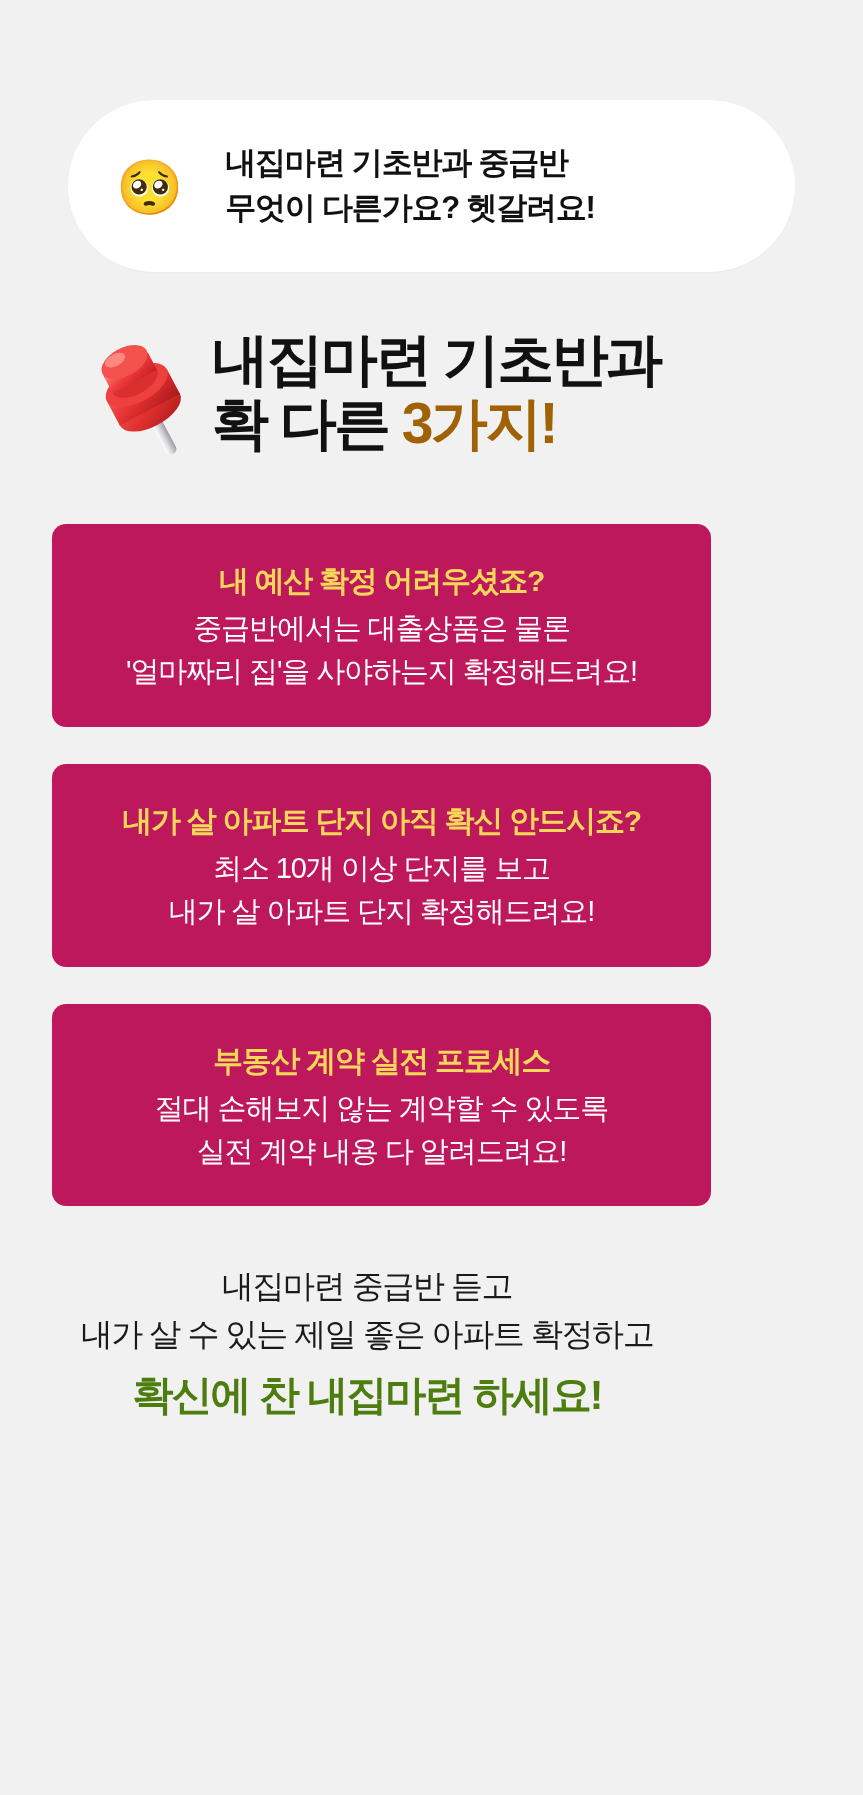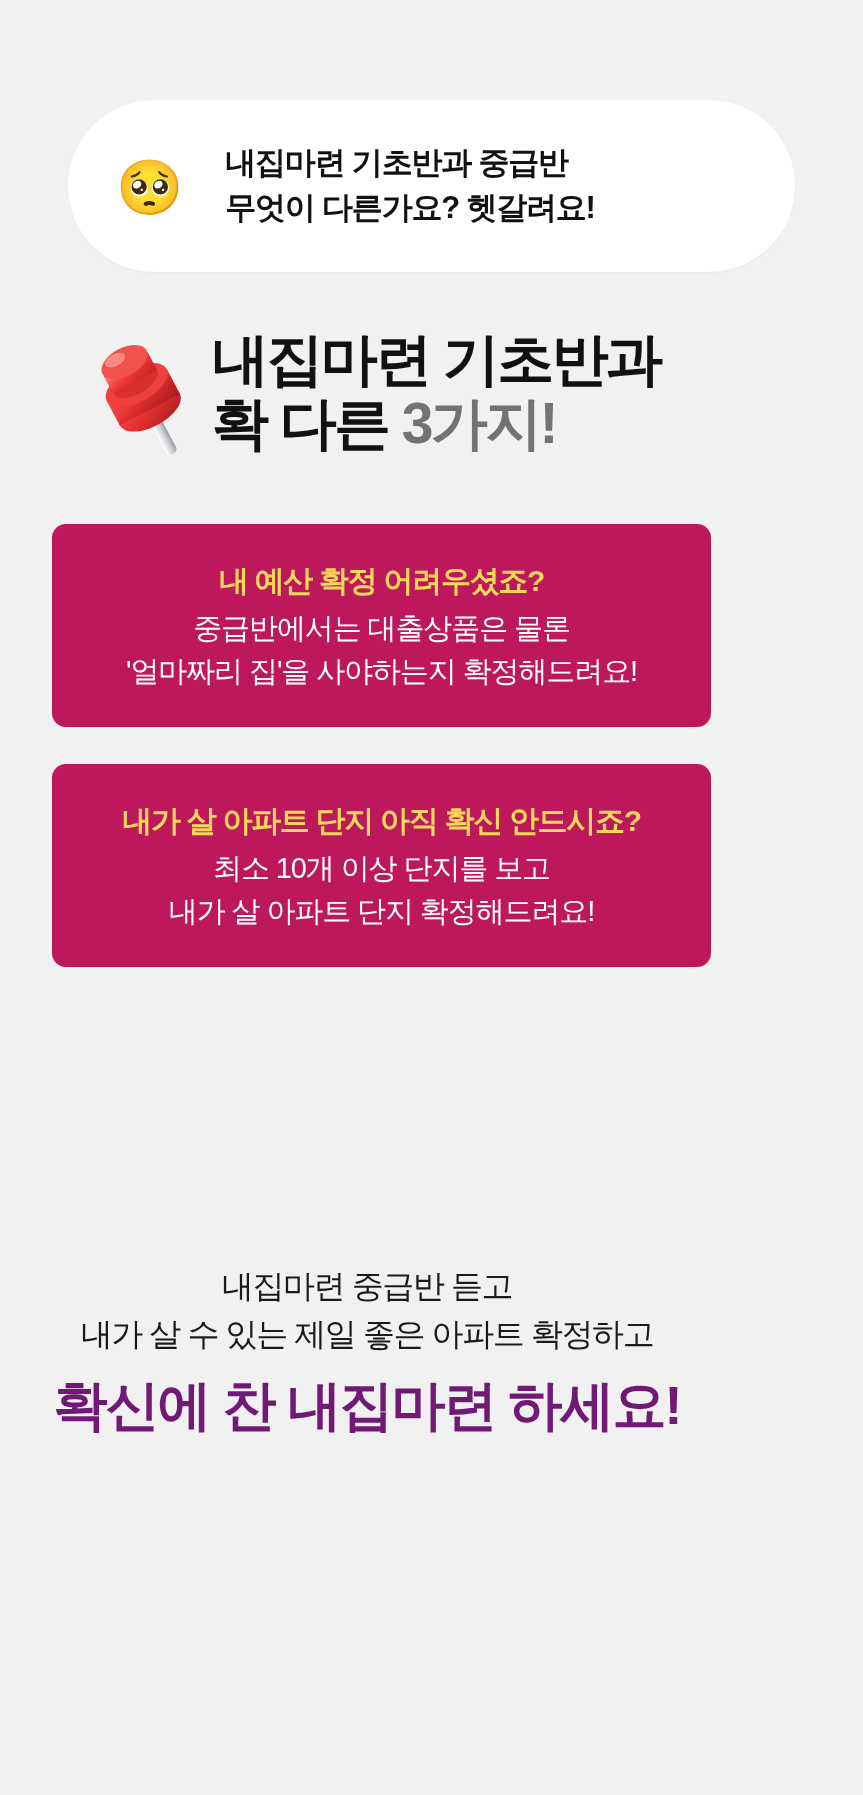--- a/index.html
+++ b/index.html
@@ -79,21 +79,21 @@
     flex-direction:column;
     line-height:1.12;
   }
   .headline-line {
     font-size:57px;
     font-weight:bold;
     color:#111111;
     letter-spacing:-2.6px;
     white-space:nowrap;
   }
-  .hl-accent { color:#737373; }
+  .hl-accent { color:#a16207; }
 
   
   .cards {
     position:absolute;
     left:52px;
     top:524px;
     width:659px;
     display:flex;
     flex-direction:column;
     gap:37px;
@@ -138,23 +138,23 @@
     text-align:center;
   }
   .footer-line {
     font-size:32px;
     color:#1a1a1a;
     letter-spacing:-1.4px;
     line-height:1.5;
     white-space:nowrap;
   }
   .footer-strong {
-    font-size:54px;
-    font-weight:bold;
-    color:#701a75;
+    font-size:41px;
+    font-weight:bold;
+    color:#4d7c0f;
     letter-spacing:-2px;
     line-height:1.45;
     margin-top:8px;
     white-space:nowrap;
   }
 </style>
 </head>
 <body>
 
 <div class="page">
@@ -211,20 +211,25 @@
       <div class="card-line">중급반에서는 대출상품은 물론</div>
       <div class="card-line">'얼마짜리 집'을 사야하는지 확정해드려요!</div>
     </div>
 
     <div class="card">
       <div class="card-title">내가 살 아파트 단지 아직 확신 안드시죠?</div>
       <div class="card-line">최소 10개 이상 단지를 보고</div>
       <div class="card-line">내가 살 아파트 단지 확정해드려요!</div>
     </div>
 
+    <div class="card">
+      <div class="card-title">부동산 계약 실전 프로세스</div>
+      <div class="card-line">절대 손해보지 않는 계약할 수 있도록</div>
+      <div class="card-line">실전 계약 내용 다 알려드려요!</div>
+    </div>
 
   </div>
 
   <div class="footer">
     <div class="footer-line">내집마련 중급반 듣고</div>
     <div class="footer-line">내가 살 수 있는 제일 좋은 아파트 확정하고</div>
     <div class="footer-strong">확신에 찬 내집마련 하세요!</div>
   </div>
 
 </div>

